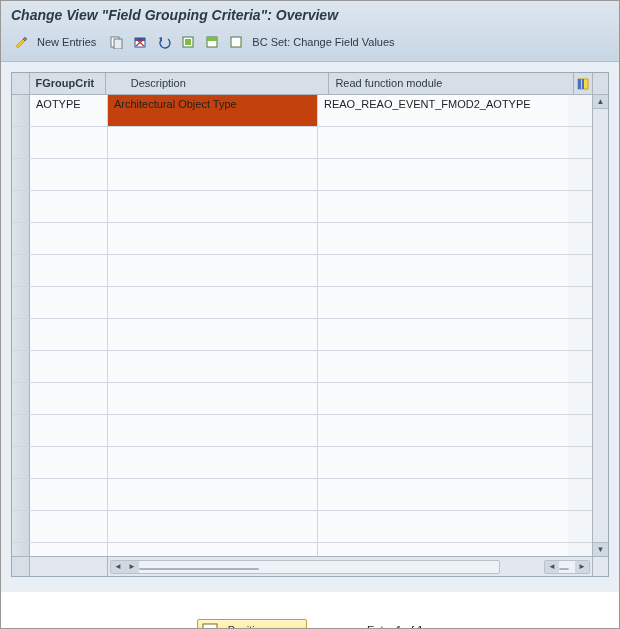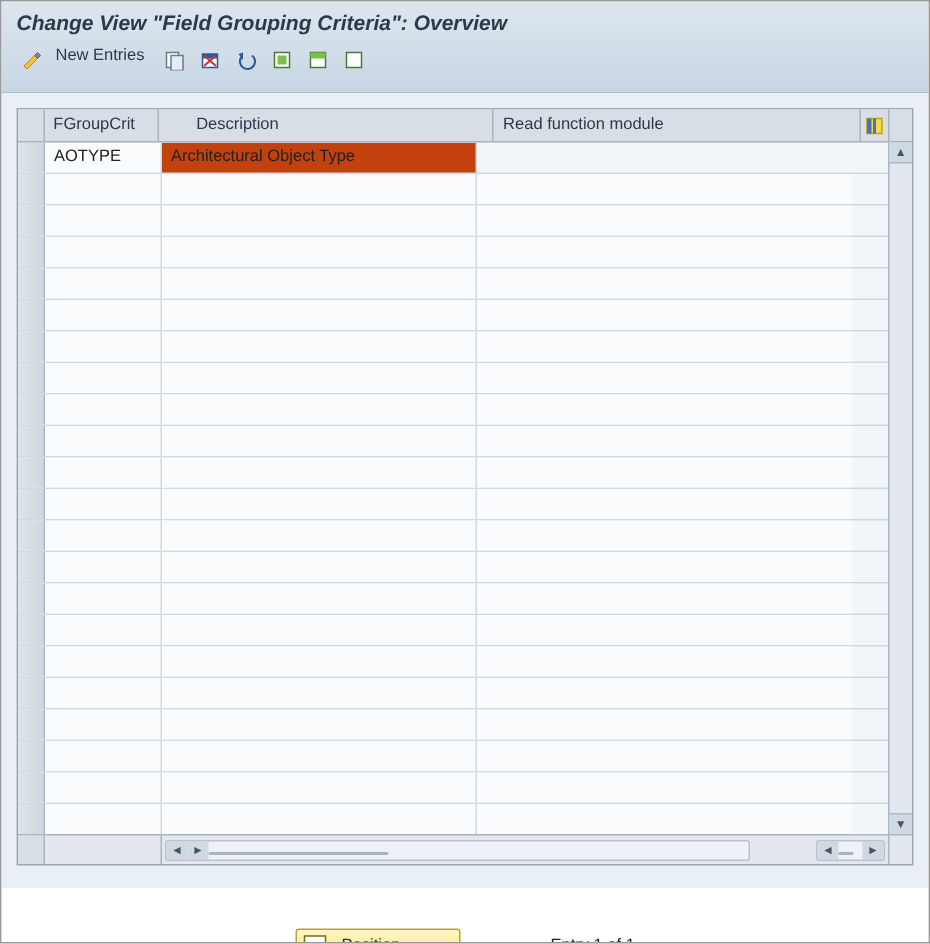--- a/index.html
+++ b/index.html
@@ -20,21 +20,21 @@
   }
   .title {
     font-size: 14px;
     font-weight: bold;
     font-style: italic;
     color: #2b3a4a;
     margin-bottom: 8px;
   }
   .toolbar {
     display: flex;
-    align-items: flex-start;
+    align-items: center;
     gap: 4px;
     height: 22px;
   }
   .tb-icon {
     width: 20px; height: 18px;
     display: inline-flex; align-items: center; justify-content: center;
     cursor: pointer;
     border: 1px solid transparent;
     border-radius: 2px;
   }
@@ -68,21 +68,21 @@
     background: #d7dee6;
   }
   .th {
     border-right: 1px solid #a8b4c0;
     padding: 4px 6px;
     color: #2b3a4a;
     font-size: 11px;
     overflow: hidden;
     white-space: nowrap;
   }
-  .th.c1 { width: 78px; }
+  .th.c1 { width: 78px; font-weight: bold; }
   .th.c2 { width: 210px; margin-left: 19px; }
   .th.c3 { width: 250px; border-right: none;}
   .th-conf {
     width: 20px;
     background: #d7dee6;
     border-left: 1px solid #a8b4c0;
     display: flex; align-items: center; justify-content: center;
     cursor: pointer;
   }
   .vscroll-h { width: 16px; background:#d7dee6; border-left:1px solid #a8b4c0;}
@@ -91,21 +91,21 @@
     flex: 1;
     overflow: hidden;
   }
   .tbody {
     flex: 1;
     overflow: hidden;
     background: #f3f6f9;
   }
   .row {
     display: flex;
-    height: 21px;
+    height: 32px;
     border-bottom: 1px solid #cfd8e0;
   }
   .rowmark {
     width: 18px;
     background: linear-gradient(to right,#dde4ea,#cfd8e0);
     border-right: 1px solid #a8b4c0;
     cursor: pointer;
   }
   .cell {
     border-right: 1px solid #cfd8e0;
@@ -221,20 +221,21 @@
       <svg width="14" height="14">
           <rect x="2" y="2" width="10" height="10" fill="#fff" stroke="#4a7a3a"></rect>
           <rect x="2" y="2" width="10" height="4" fill="#7bbf4a"></rect>
         </svg>
     </span>
     <span class="tb-icon">
       <svg width="14" height="14">
           <rect x="2" y="2" width="10" height="10" fill="#fff" stroke="#4a7a3a"></rect>
         </svg>
     </span>
+    <span class="tb-link">BC Set: Change Field Values</span>
   </div>
 </div>
 
 <div class="content">
   <div class="table-wrap">
     <div class="thead">
       <div class="rowmark-h"></div>
       <div class="th c1">FGroupCrit</div>
       <div class="th c2">Description</div>
       <div class="th c3">Read function module</div>
@@ -246,20 +247,21 @@
           </svg>
       </div>
       <div class="vscroll-h"></div>
     </div>
     <div class="tbody-wrap">
       <div class="tbody" id="tbody">
           <div class="row">
             <div class="rowmark"></div>
             <div class="cell c1">AOTYPE</div>
             <div class="cell c2 sel">Architectural Object Type</div>
+            <div class="cell c3">REAO_REAO_EVENT_FMOD2_AOTYPE</div>
           </div>
           <div class="row">
             <div class="rowmark"></div>
             <div class="cell c1"></div>
             <div class="cell c2"></div>
             <div class="cell c3"></div>
           </div>
           <div class="row">
             <div class="rowmark"></div>
             <div class="cell c1"></div>

